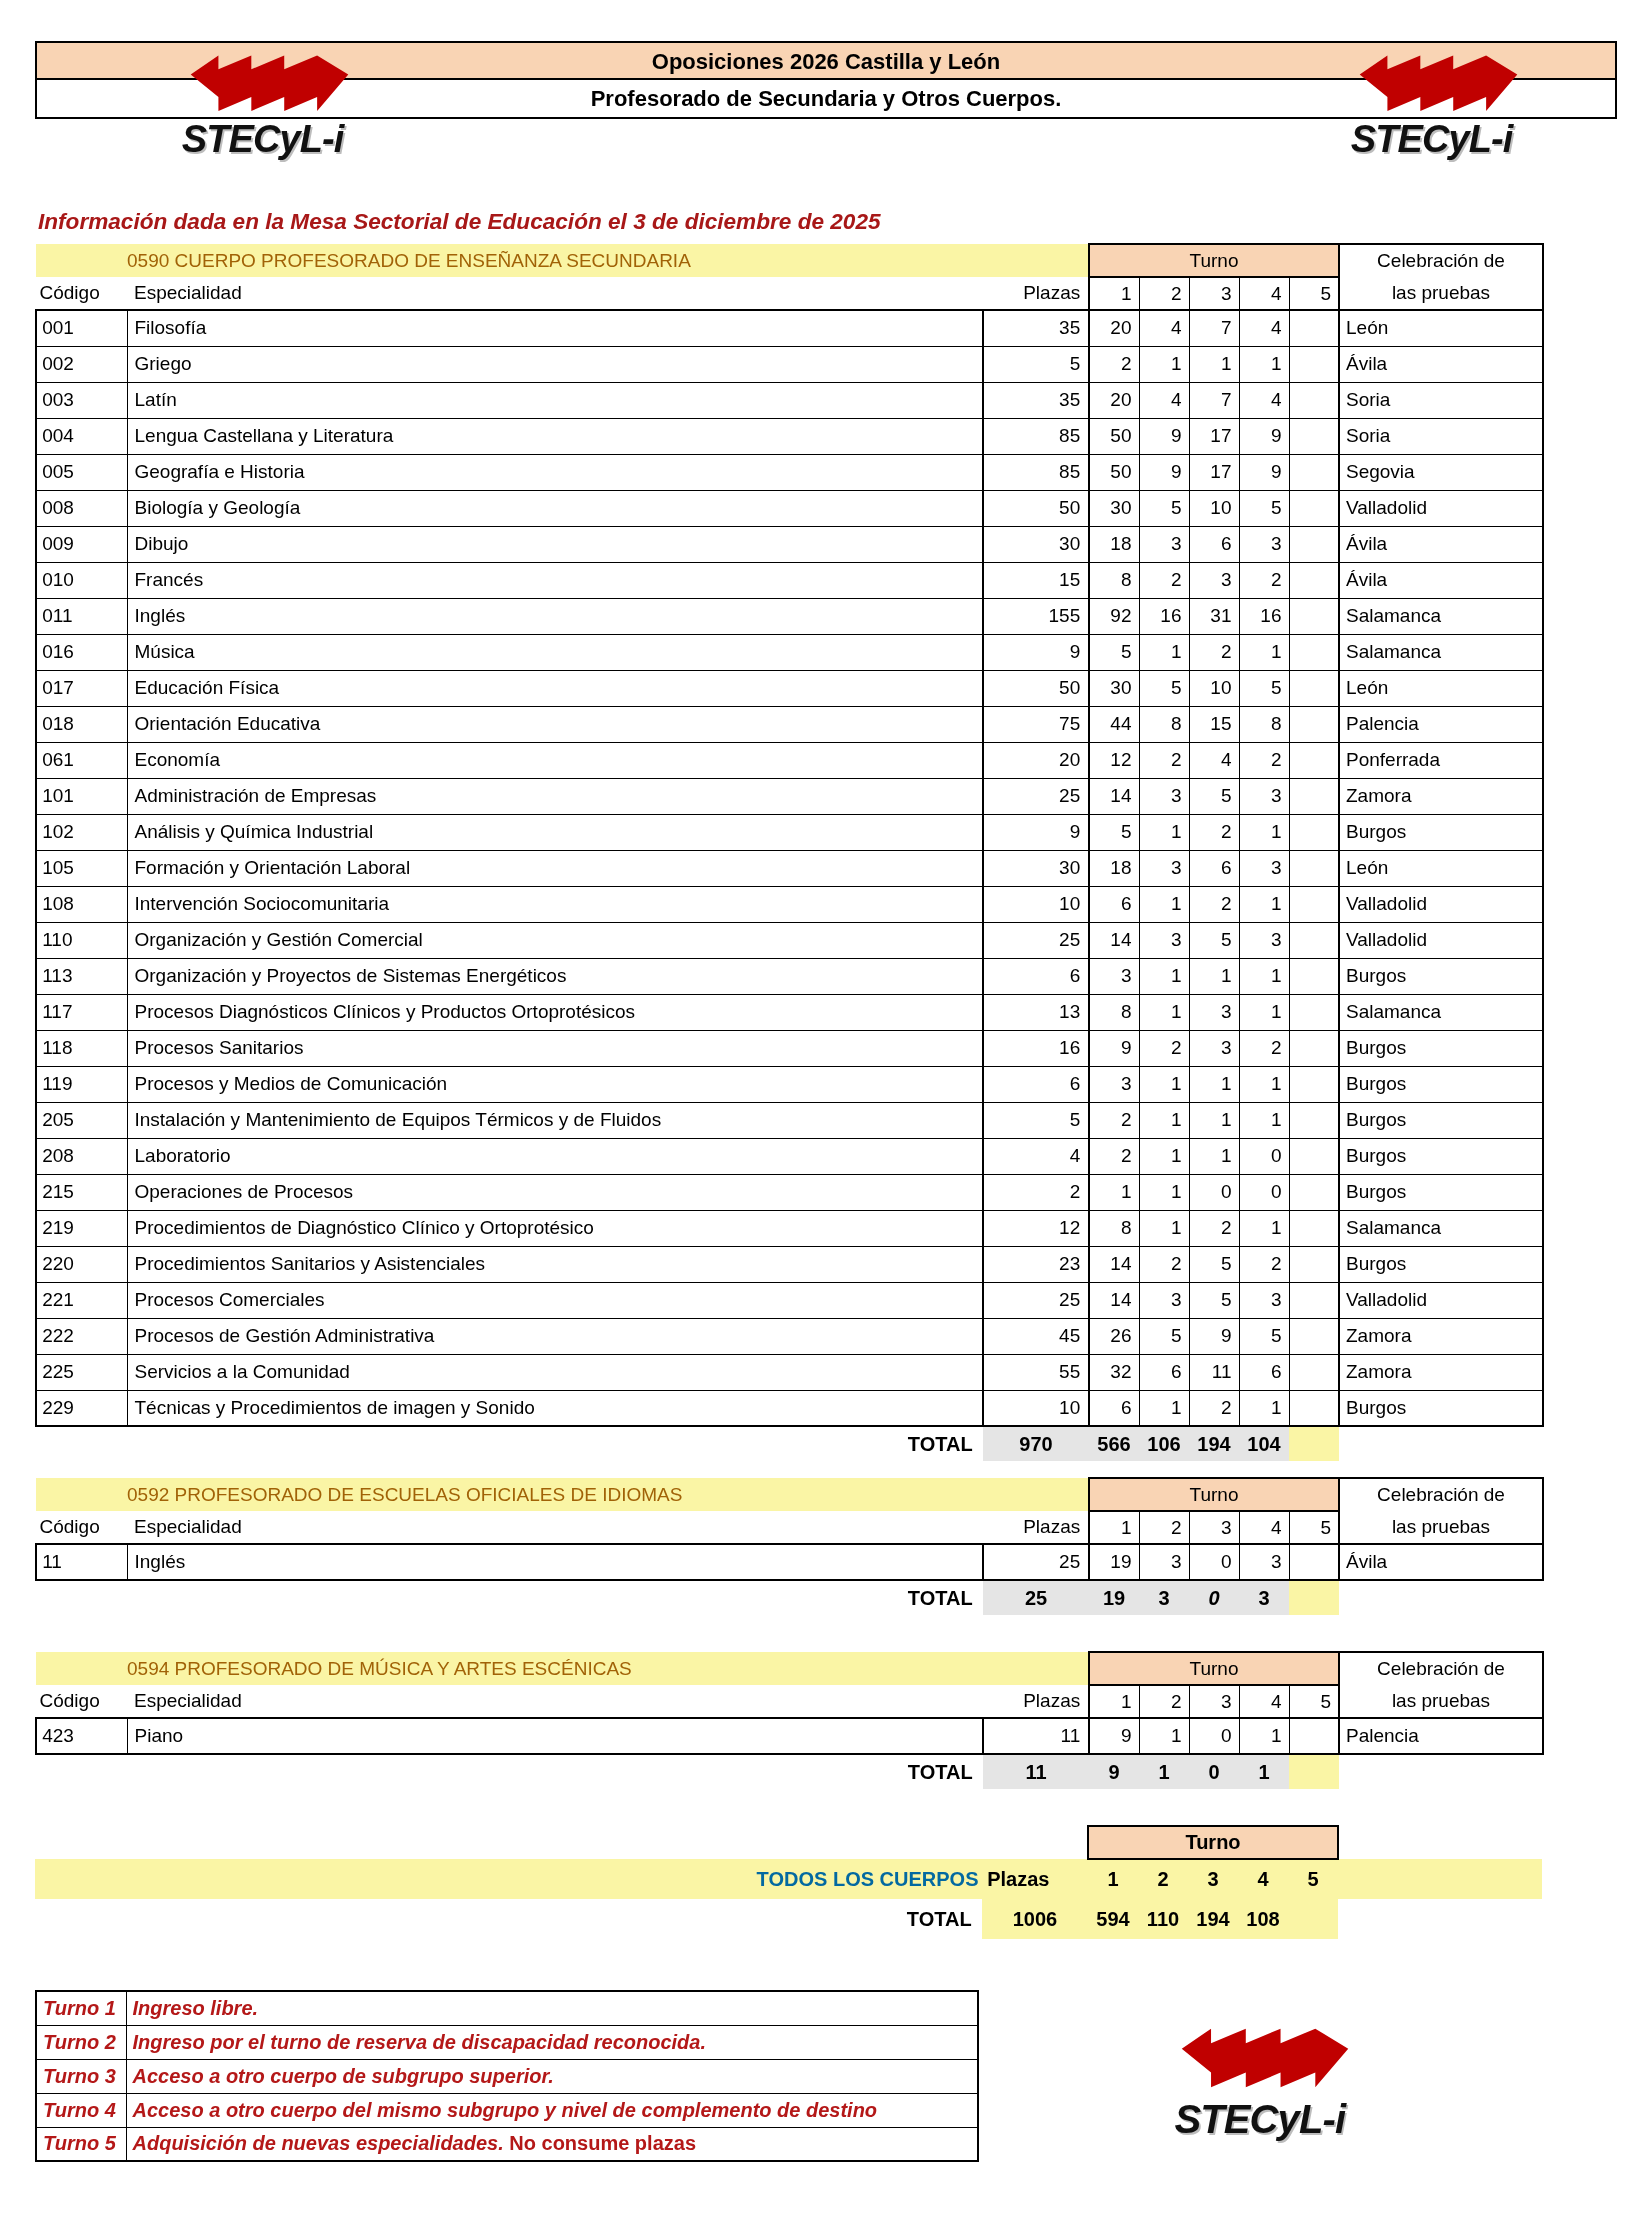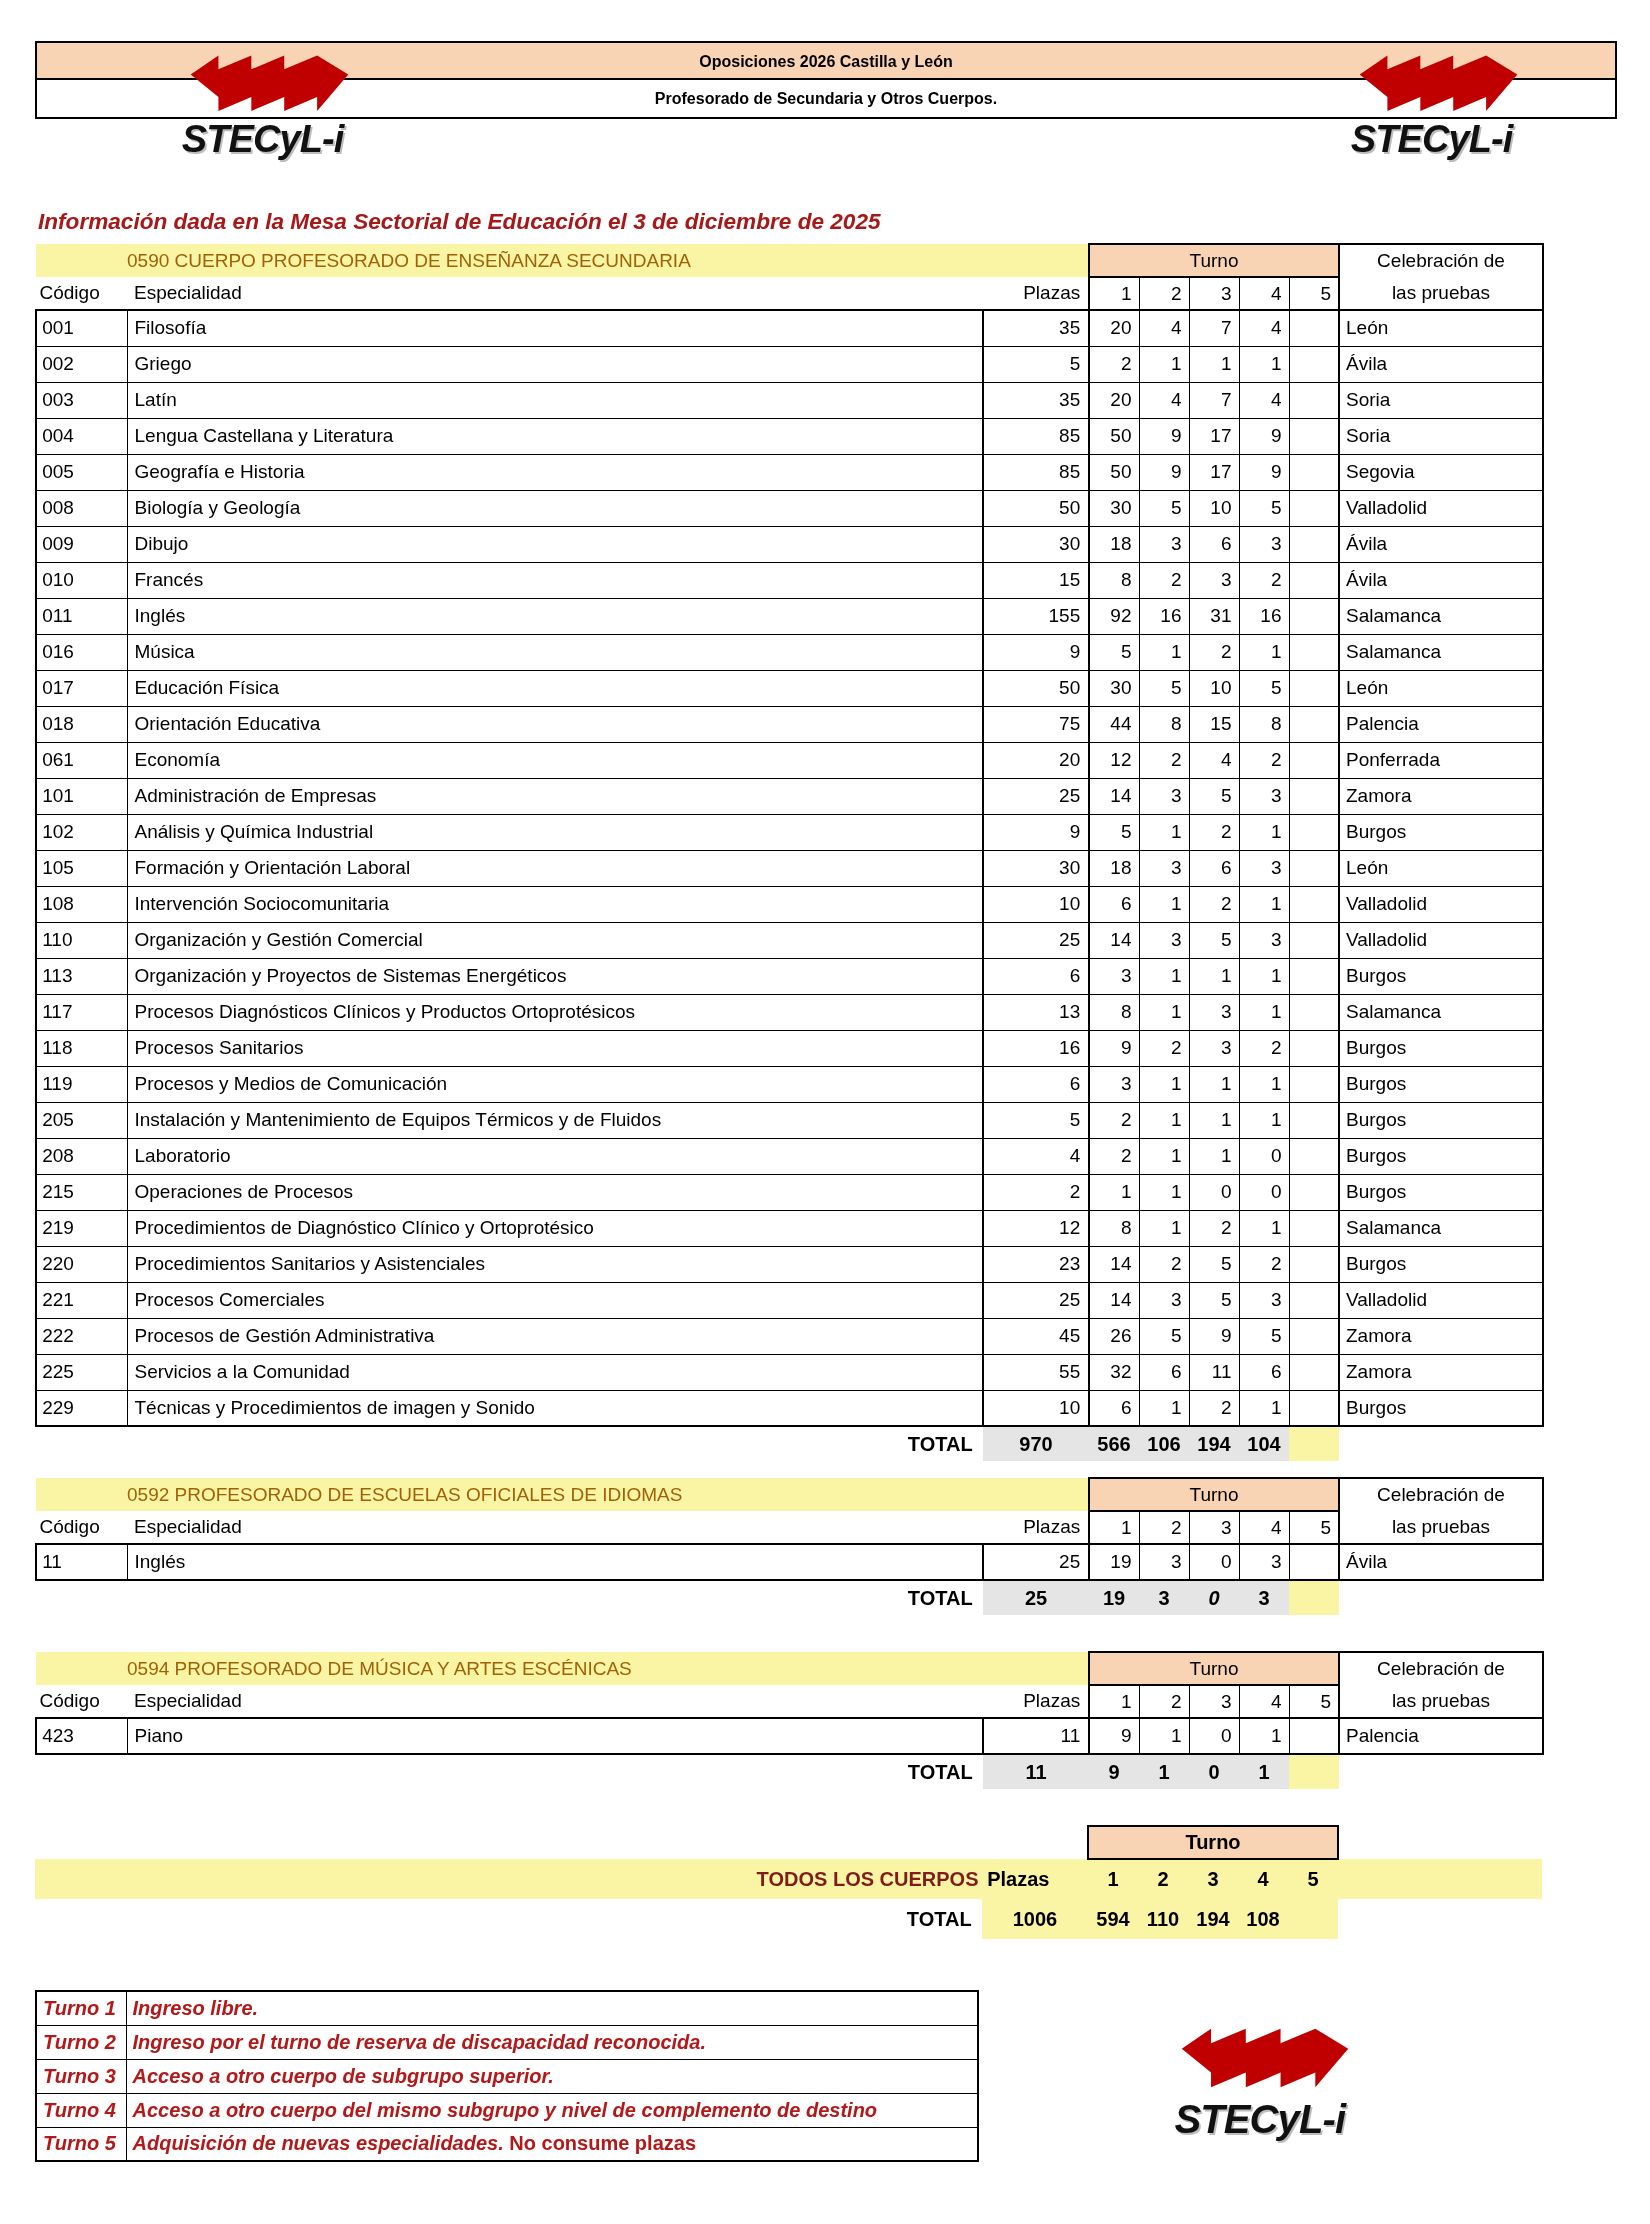--- a/index.html
+++ b/index.html
@@ -15,21 +15,21 @@
   
   .title-block{
     position:absolute;left:35px;top:41px;width:1582px;
     border:2.6px solid #000;
     box-sizing:border-box;
     z-index:2;
   }
   .title-row{
     height:37px;line-height:37px;
     text-align:center;
-    font-weight:bold;font-size:16px;
+    font-weight:bold;font-size:22px;
     border-bottom:2.6px solid #000;
     box-sizing:border-box;
   }
   .title-row:last-child{border-bottom:none;}
   .title-row.peach{background:#f9d4b4;}
 
   
   .logo{position:absolute;z-index:3;}
   .logo .bolts{display:block;}
   .logo .wordmark{
@@ -151,21 +151,21 @@
   
   #all-bodies{position:absolute;left:35px;top:1825px;}
   #all-bodies .ab-turno{
     background:#f9d4b4;border:2.6px solid #000;
     text-align:center;font-weight:bold;font-size:20px;height:33px;
   }
   #all-bodies .ab-banner{
     background:#faf5a5;height:40px;
   }
   #all-bodies .ab-title{
-    background:#faf5a5;color:#7f1d1d;font-weight:bold;font-size:20px;
+    background:#faf5a5;color:#0369a1;font-weight:bold;font-size:20px;
     text-align:right;padding-right:3.5px;white-space:nowrap;
   }
   #all-bodies .ab-plazas{font-weight:bold;font-size:20px;text-align:left;padding-left:5.2px;}
   #all-bodies .ab-num{text-align:center;font-weight:bold;font-size:20px;}
   #all-bodies .ab-totlabel{text-align:right;padding-right:10.4px;font-weight:bold;font-size:20px;height:40px;}
   #all-bodies .ab-totval{text-align:center;font-weight:bold;font-size:20px;background:#faf5a5;height:40px;}
   #all-bodies .ab-totblank{background:#faf5a5;}
 
   
   #legend{

